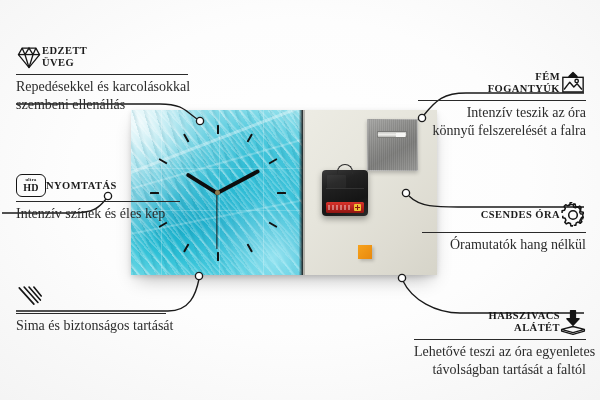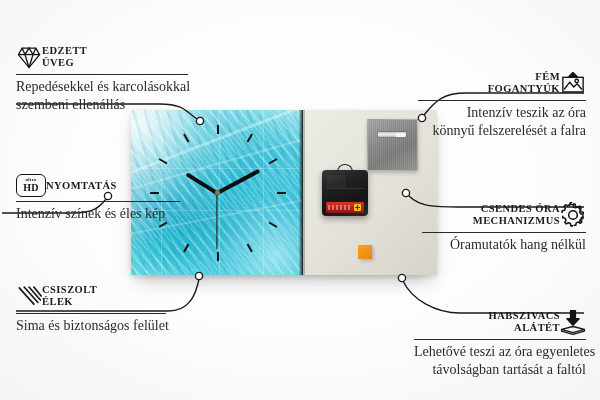--- a/index.html
+++ b/index.html
@@ -314,27 +314,23 @@
       <span class="ico">
         <svg viewBox="0 0 32 32">
             <g fill="none" stroke="currentColor" stroke-width="2" stroke-linecap="round">
           <path d="M4 6 L22 26"></path>
               <path d="M10 5 L27 24"></path>
               <path d="M16 5 L30 21"></path>
               <path d="M22 5 L31 16"></path>
         </g>
           </svg>
       </span>
-      <span class="titles">
-        <span class="t">CSISZOLT</span>
-        <span class="t">ÉLEK</span>
-      </span>
-    </div>
-    <div class="rule"></div>
-    <div class="sub">Sima és biztonságos felület</div>
+    </div>
+    <div class="rule"></div>
+    <div class="sub">Sima és biztonságos tartását</div>
   </div>
 
   <div class="callout right" id="c-metal">
     <div class="head">
       <span class="titles">
         <span class="t">FÉM</span>
         <span class="t">FOGANTYÚK</span>
       </span>
       <span class="ico">
         <svg viewBox="0 0 32 32">
@@ -349,21 +345,20 @@
     </div>
     <div class="rule"></div>
     <div class="sub">Intenzív teszik az óra</div>
     <div class="sub" style="margin-top:0">könnyű felszerelését a falra</div>
   </div>
 
   <div class="callout right" id="c-mech">
     <div class="head">
       <span class="titles">
         <span class="t">CSENDES ÓRA</span>
-        <span class="t">MECHANIZMUS</span>
       </span>
       <span class="ico">
         <svg viewBox="0 0 32 32">
             <g fill="none" stroke="currentColor" stroke-width="1.9" stroke-linejoin="round">
           <path d="M13 3.5 h6 l.7 3.1 2.4 1.1 2.8-1.5 4.2 4.2 -1.5 2.8 1.1 2.4 3.1 .7 v6 l-3.1 .7 -1.1 2.4 1.5 2.8" transform="translate(-1.5,0) scale(0.93)"></path>
           <circle cx="16" cy="16" r="5.3"></circle>
           <path d="M16 2.6 l2.6 0 .6 2.9 2.4 1 2.6-1.4 1.9 1.9 -1.4 2.6 1 2.4 2.9 .6 0 2.6"></path>
           <path d="M29.4 18.6 l0 .0 -2.9 .6 -1 2.4 1.4 2.6 -1.9 1.9 -2.6-1.4 -2.4 1 -.6 2.9 -2.6 0"></path>
           <path d="M16 29.4 l-2.6 0 -.6-2.9 -2.4-1 -2.6 1.4 -1.9-1.9 1.4-2.6 -1-2.4 -2.9-.6 0-2.6"></path>
           <path d="M2.6 13.4 l0-2.6 2.9-.6 1-2.4 -1.4-2.6 1.9-1.9 2.6 1.4 2.4-1 .6-2.9 2.6 0"></path>

